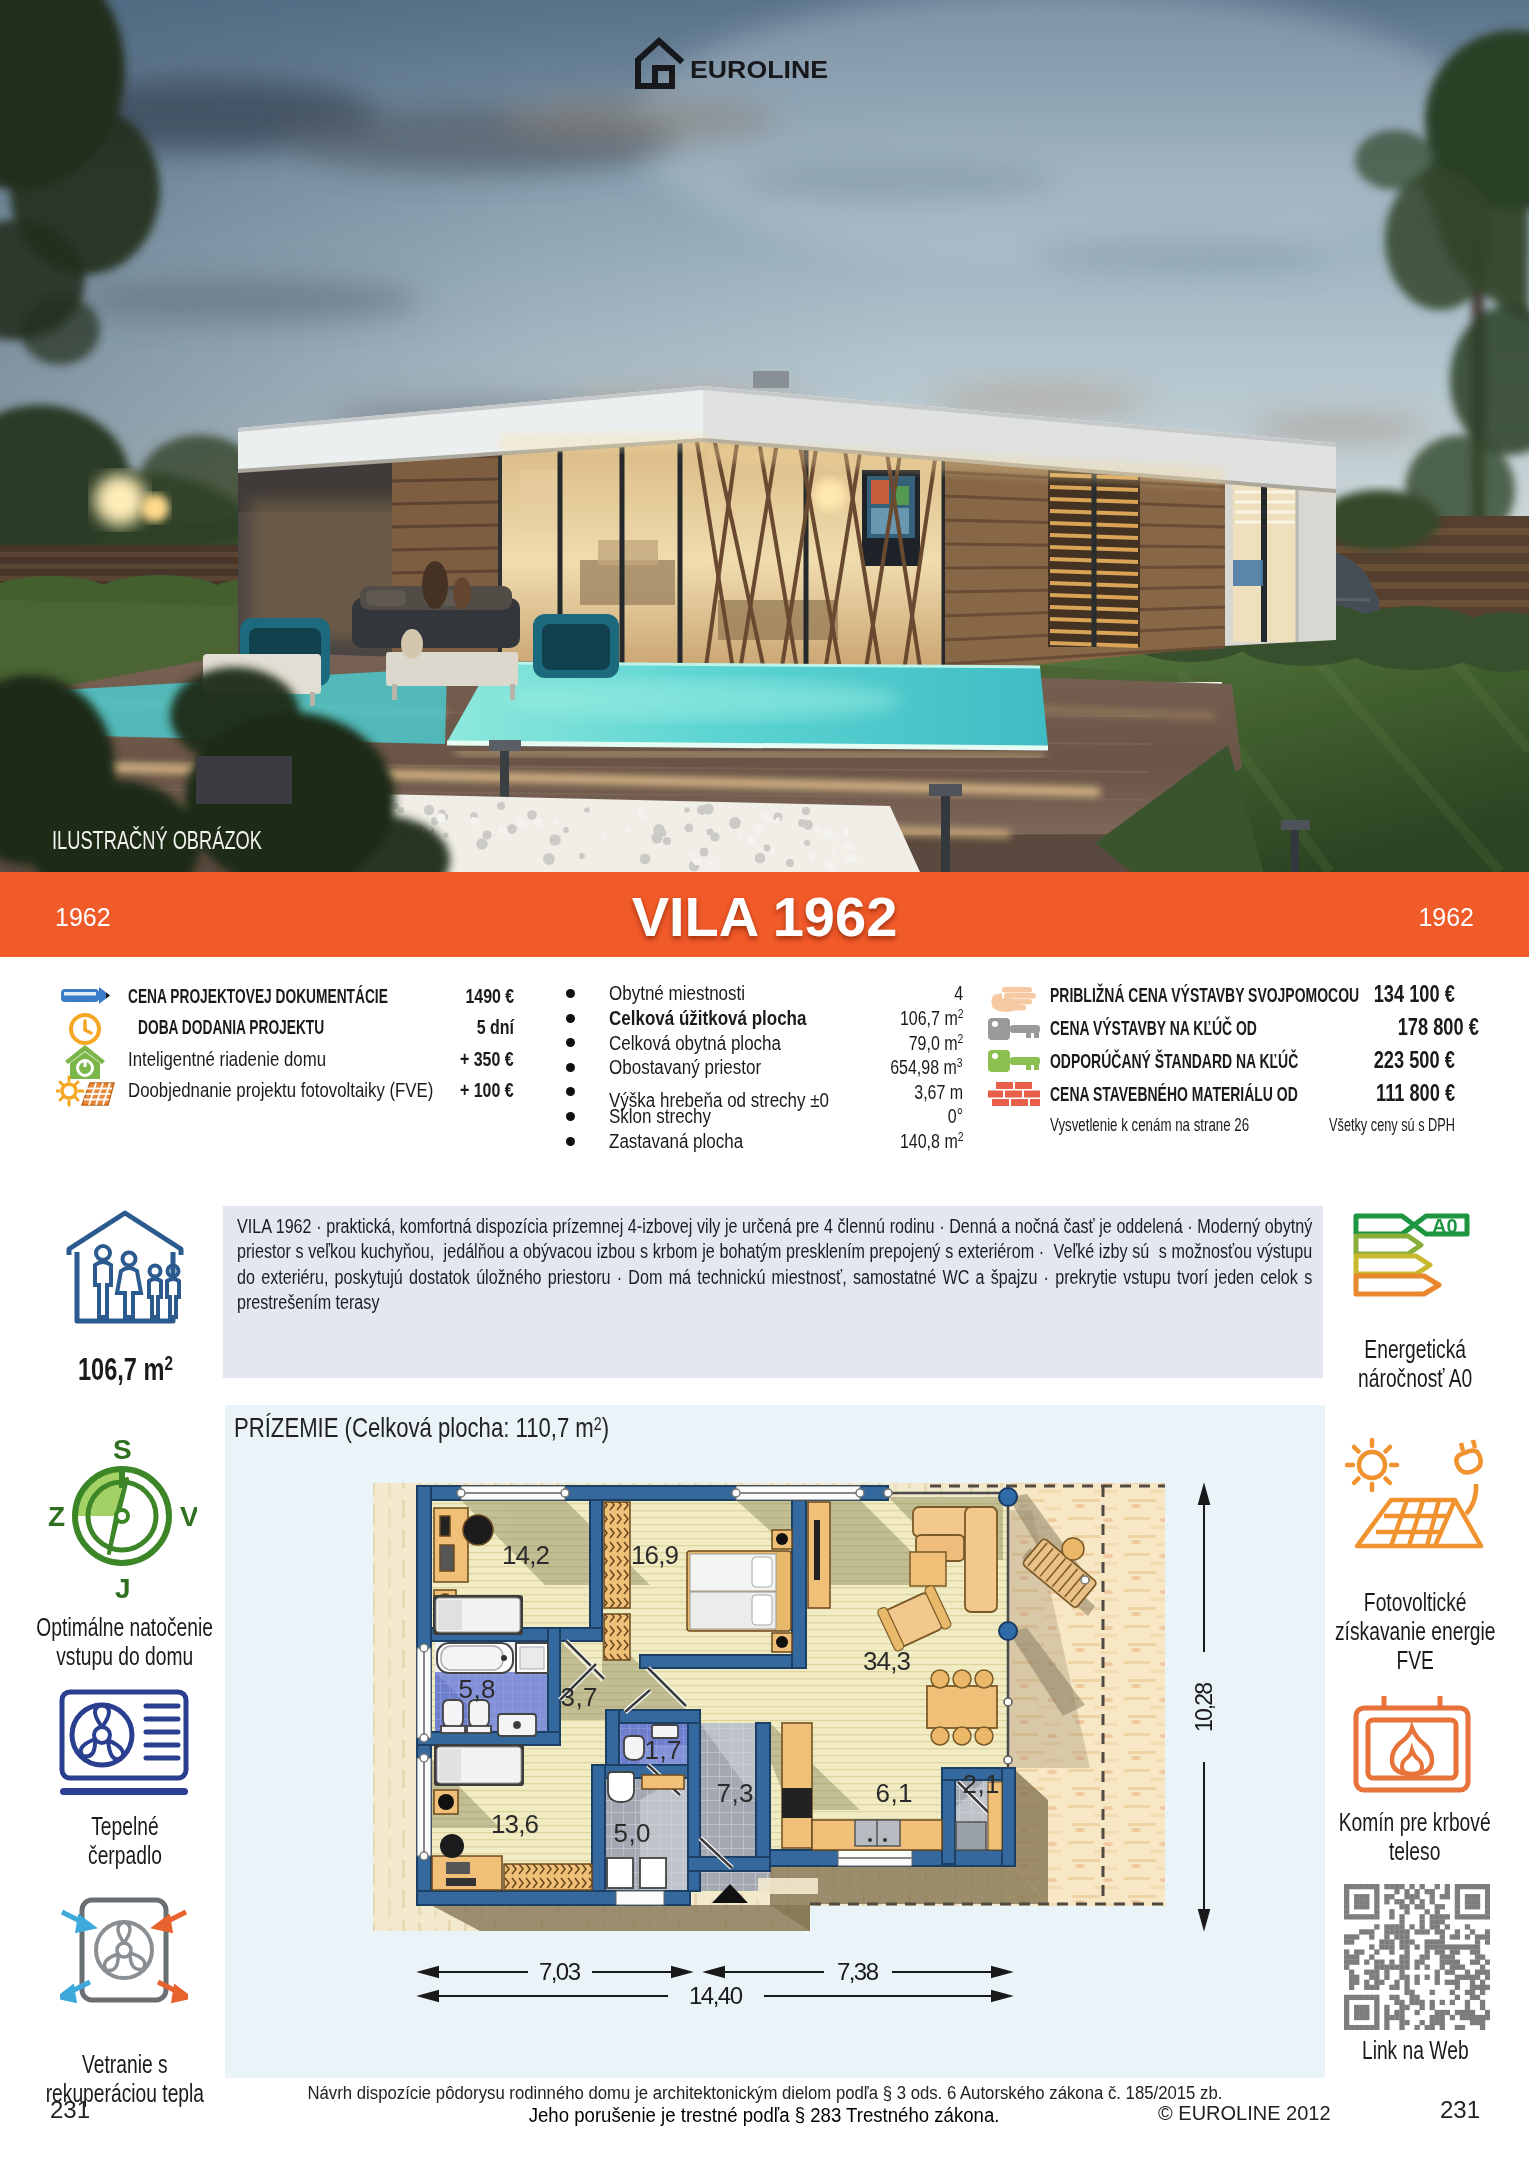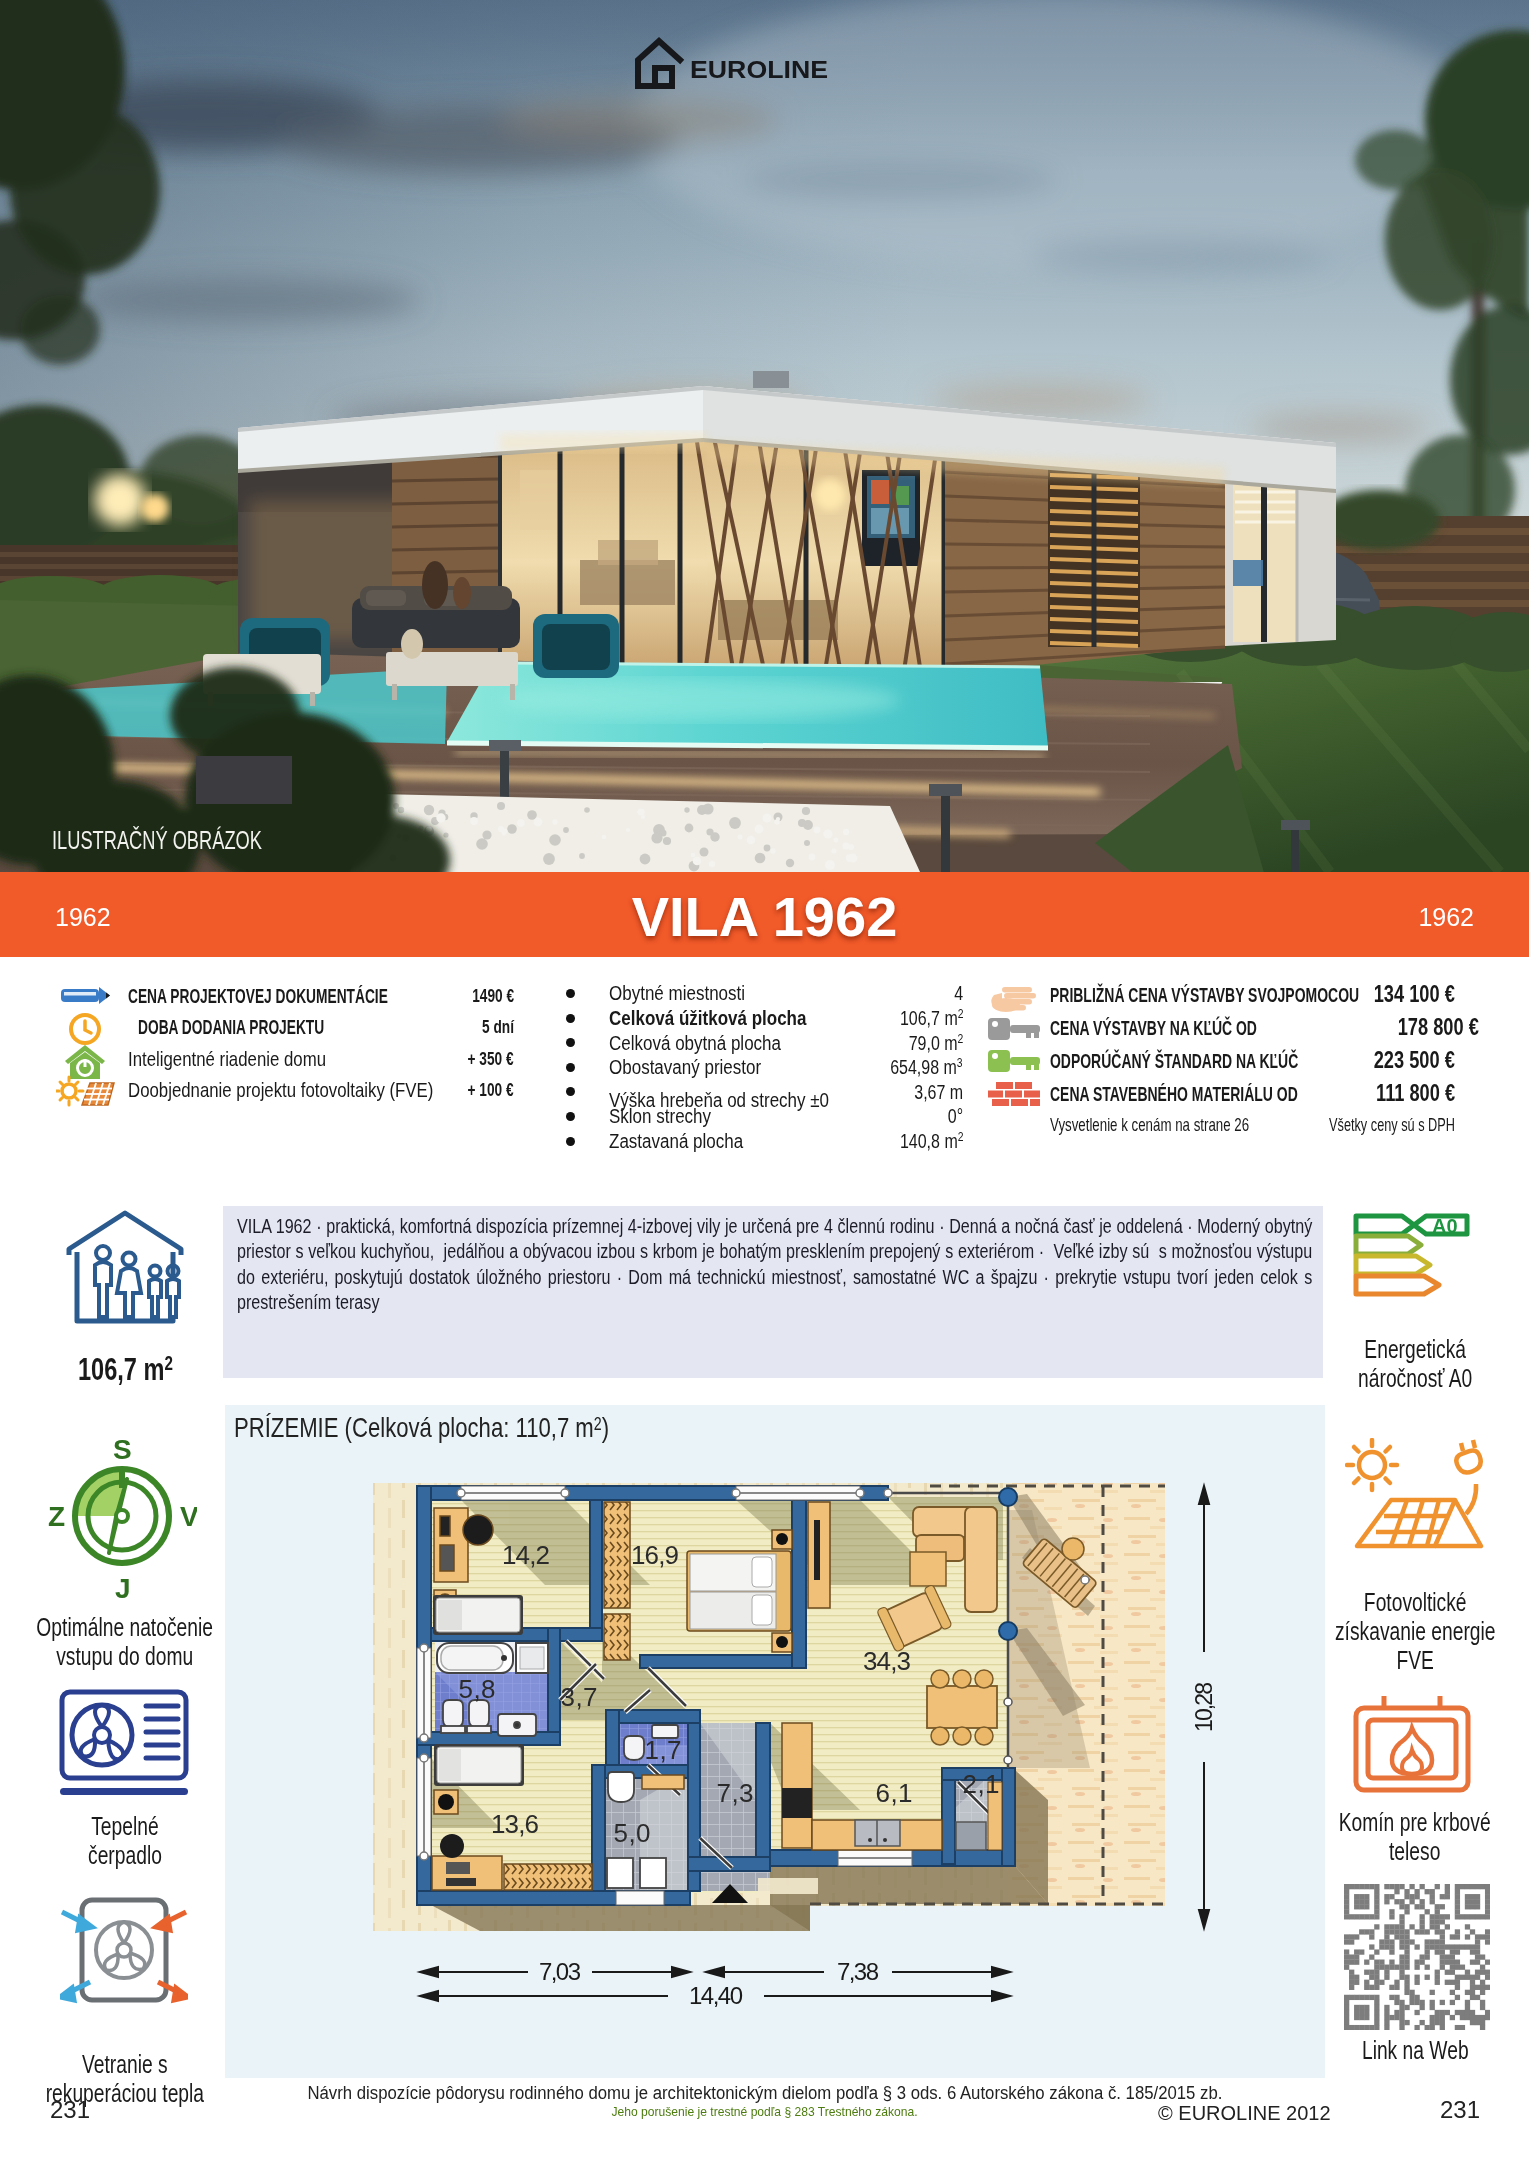--- a/index.html
+++ b/index.html
@@ -413,21 +413,21 @@
 
 <div class="abs" style="left:0;top:872px;width:1529px;height:85px;background:#f15a29;"></div>
 <div class="abs" style="left:55px;top:903px;font-size:25px;color:#fff;">1962</div>
 <div class="abs" style="right:55px;top:903px;font-size:25px;color:#fff;">1962</div>
 <div class="abs" style="left:0;top:884px;width:1529px;text-align:center;font-size:56px;font-weight:bold;color:#fff;text-shadow:0 3px 5px rgba(110,25,0,0.6);letter-spacing:0px;">VILA 1962</div>
 
 <style>
 .srow{position:absolute;height:30px;line-height:30px;}
 .slab{font-size:21px;font-weight:bold;}
 .slabr{font-size:21px;}
-.sval{font-size:18px;font-weight:bold;text-align:right;}
+.sval{font-size:21px;font-weight:bold;text-align:right;}
 .mrow{position:absolute;height:25px;line-height:25px;font-size:20px;}
 .bull{position:absolute;width:9px;height:9px;border-radius:50%;background:#111;}
 </style>
 
 <div class="abs" style="left:60px;top:985px;">
 <svg width="52" height="22" viewBox="0 0 52 22">
       <g>
 <rect x="1" y="4" width="38" height="13" rx="4" fill="#3a7bc8"></rect>
 <rect x="4" y="7" width="32" height="3.5" fill="#fff" opacity="0.85"></rect>
 <polygon points="39,2 50,10.5 39,19" fill="#3a7bc8"></polygon>
@@ -1470,16 +1470,16 @@
     <line x1="1204" y1="1486" x2="1204" y2="1652"></line>
     <line x1="1204" y1="1762" x2="1204" y2="1928"></line>
     <polygon points="1204,1486 1199,1504 1209,1504"></polygon>
     <polygon points="1204,1928 1199,1910 1209,1910"></polygon>
   </g>
   <text x="1204" y="1707" font-size="23" fill="#1a1a1a" text-anchor="middle" transform="rotate(-90 1204 1707)" textLength="50" dy="8">10,28</text>
 </svg>
 </div>
 
 <div class="abs" style="left:0;top:2083px;width:1529px;text-align:center;font-size:18px;color:#222;"><span class="condc" style="--sx:0.93">Návrh dispozície pôdorysu rodinného domu je architektonickým dielom podľa § 3 ods. 6 Autorského zákona č. 185/2015 zb.</span></div>
-<div class="abs" style="left:0;top:2104px;width:1529px;text-align:center;font-size:13px;color:#4d7c0f;"><span class="condc" style="--sx:0.93">Jeho porušenie je trestné podľa § 283 Trestného zákona.</span></div>
+<div class="abs" style="left:0;top:2104px;width:1529px;text-align:center;font-size:20px;color:#000000;"><span class="condc" style="--sx:0.93">Jeho porušenie je trestné podľa § 283 Trestného zákona.</span></div>
 <div class="abs" style="left:1158px;top:2102px;font-size:20px;color:#222;">© EUROLINE 2012</div>
 <div class="abs" style="left:50px;top:2096px;font-size:24px;color:#222;">231</div>
 <div class="abs" style="right:49px;top:2096px;font-size:24px;color:#222;">231</div>
 
 </body></html>

